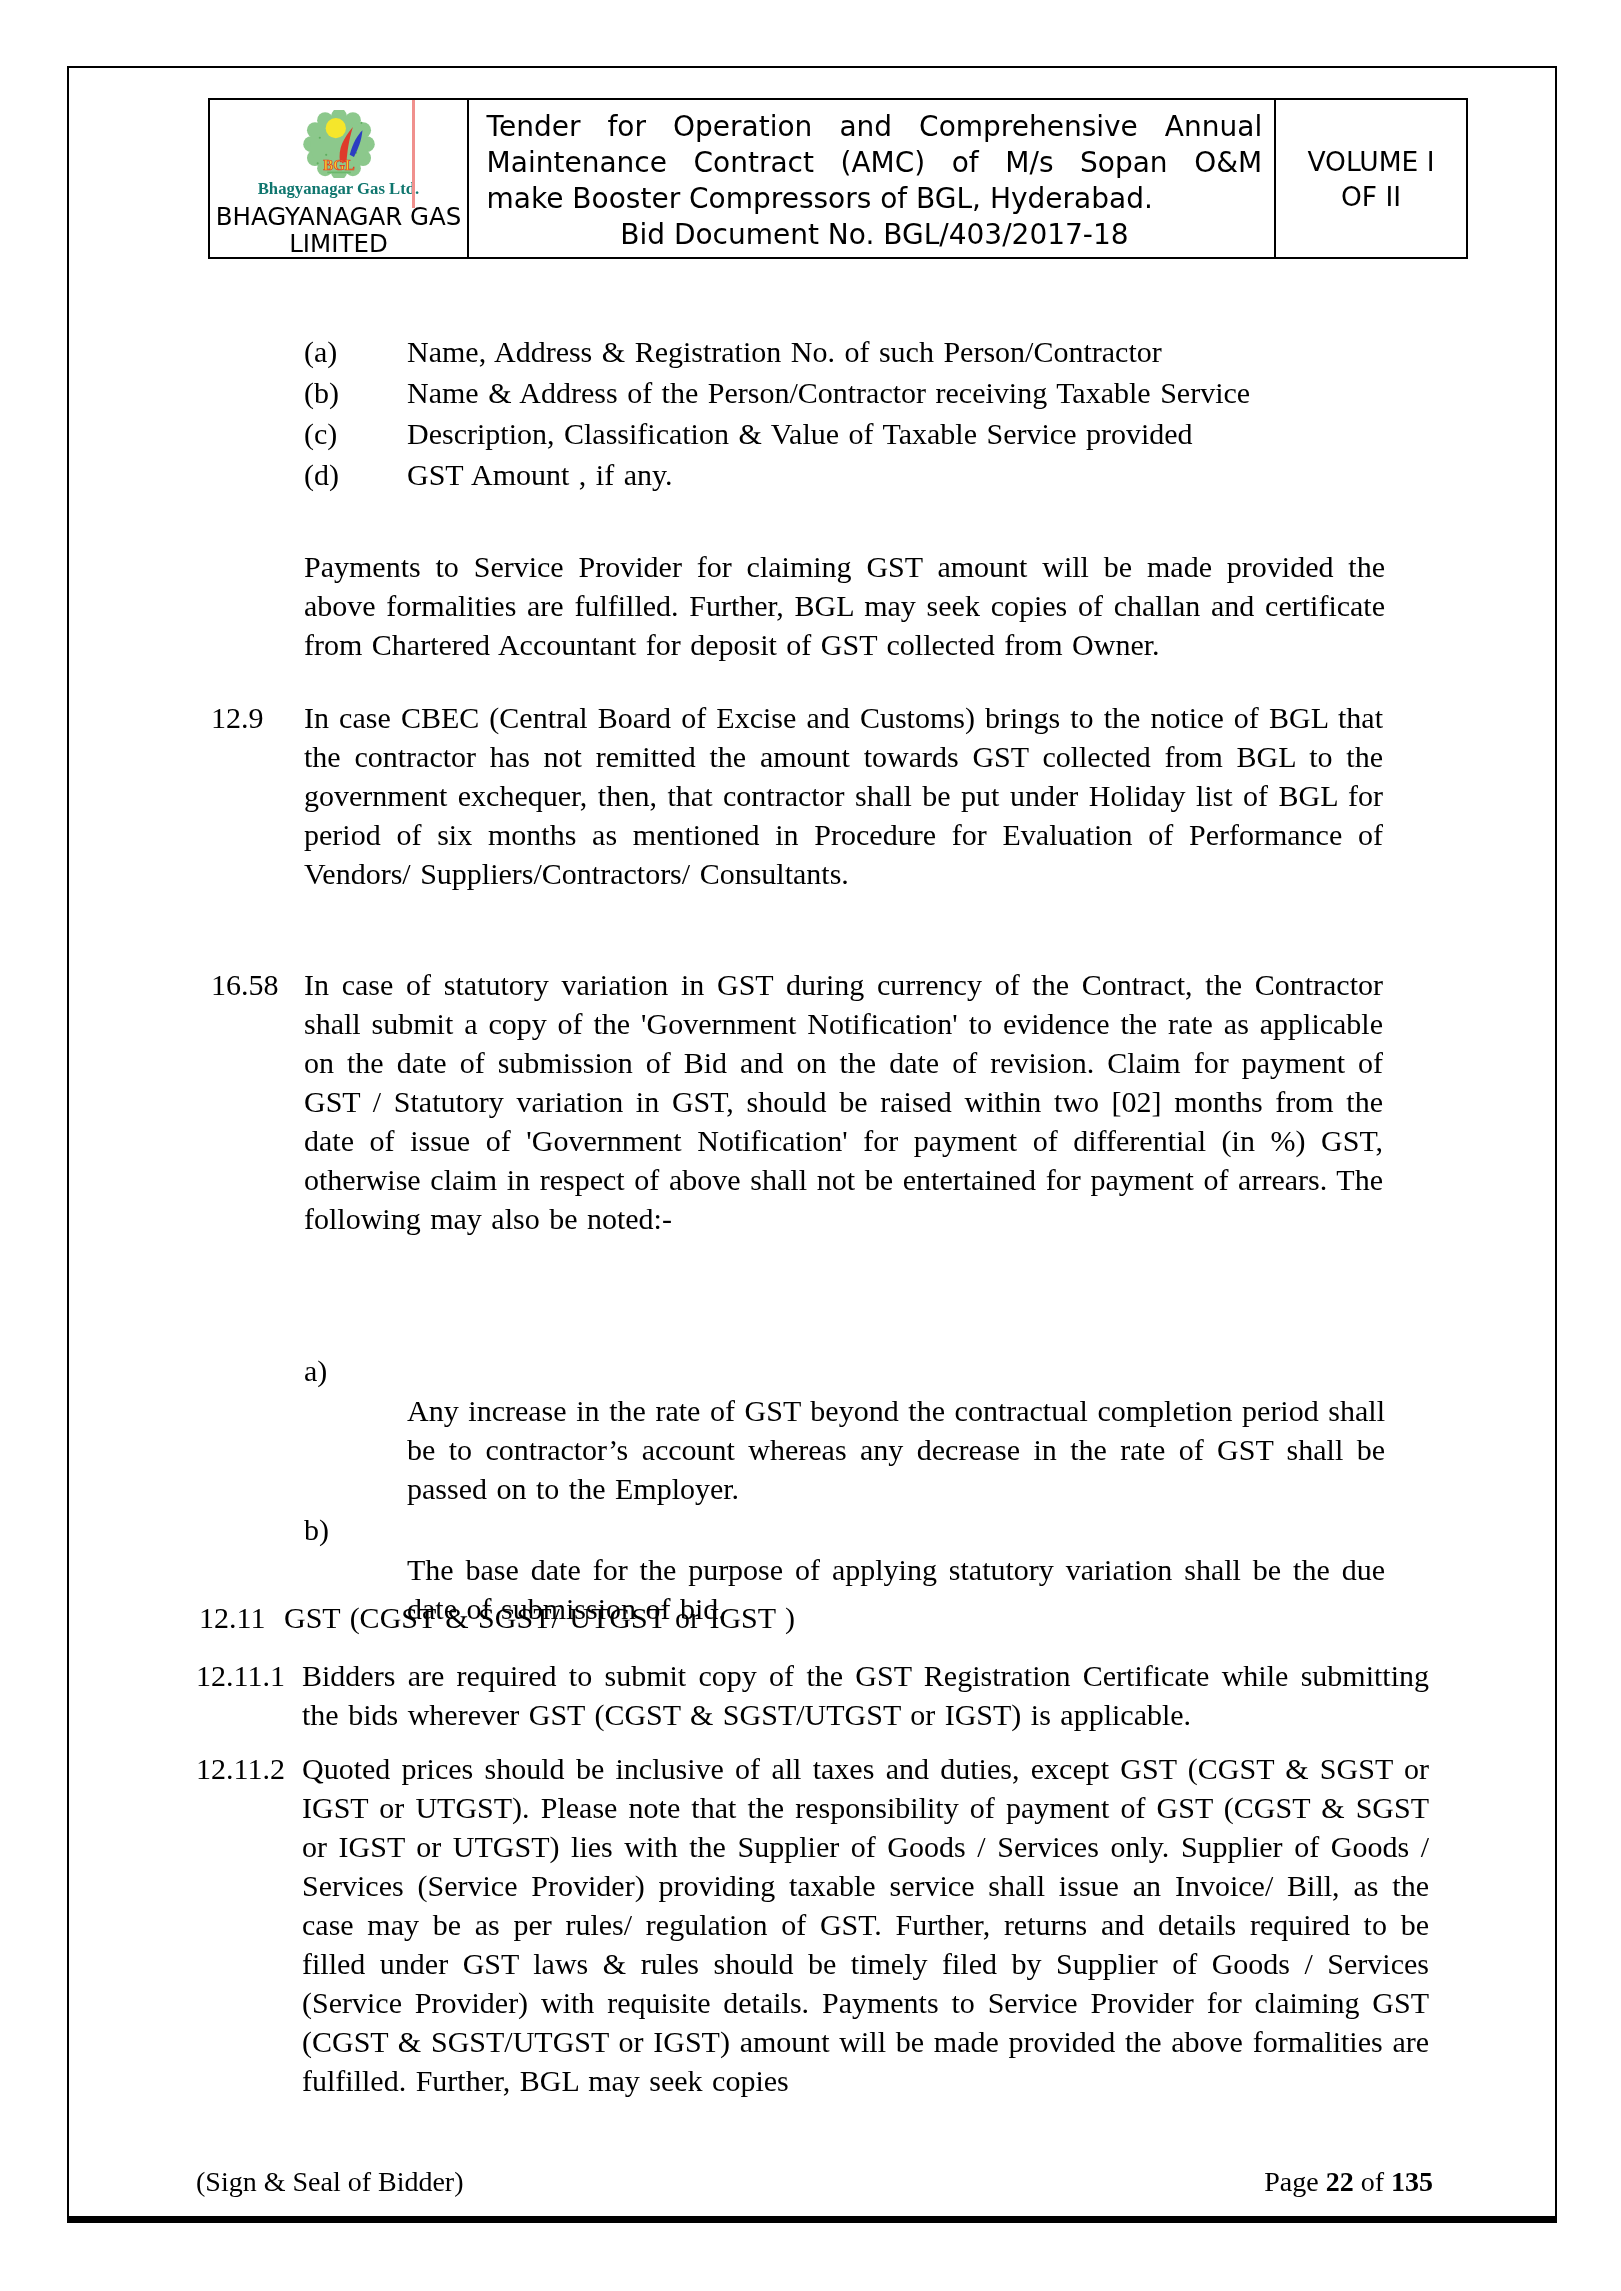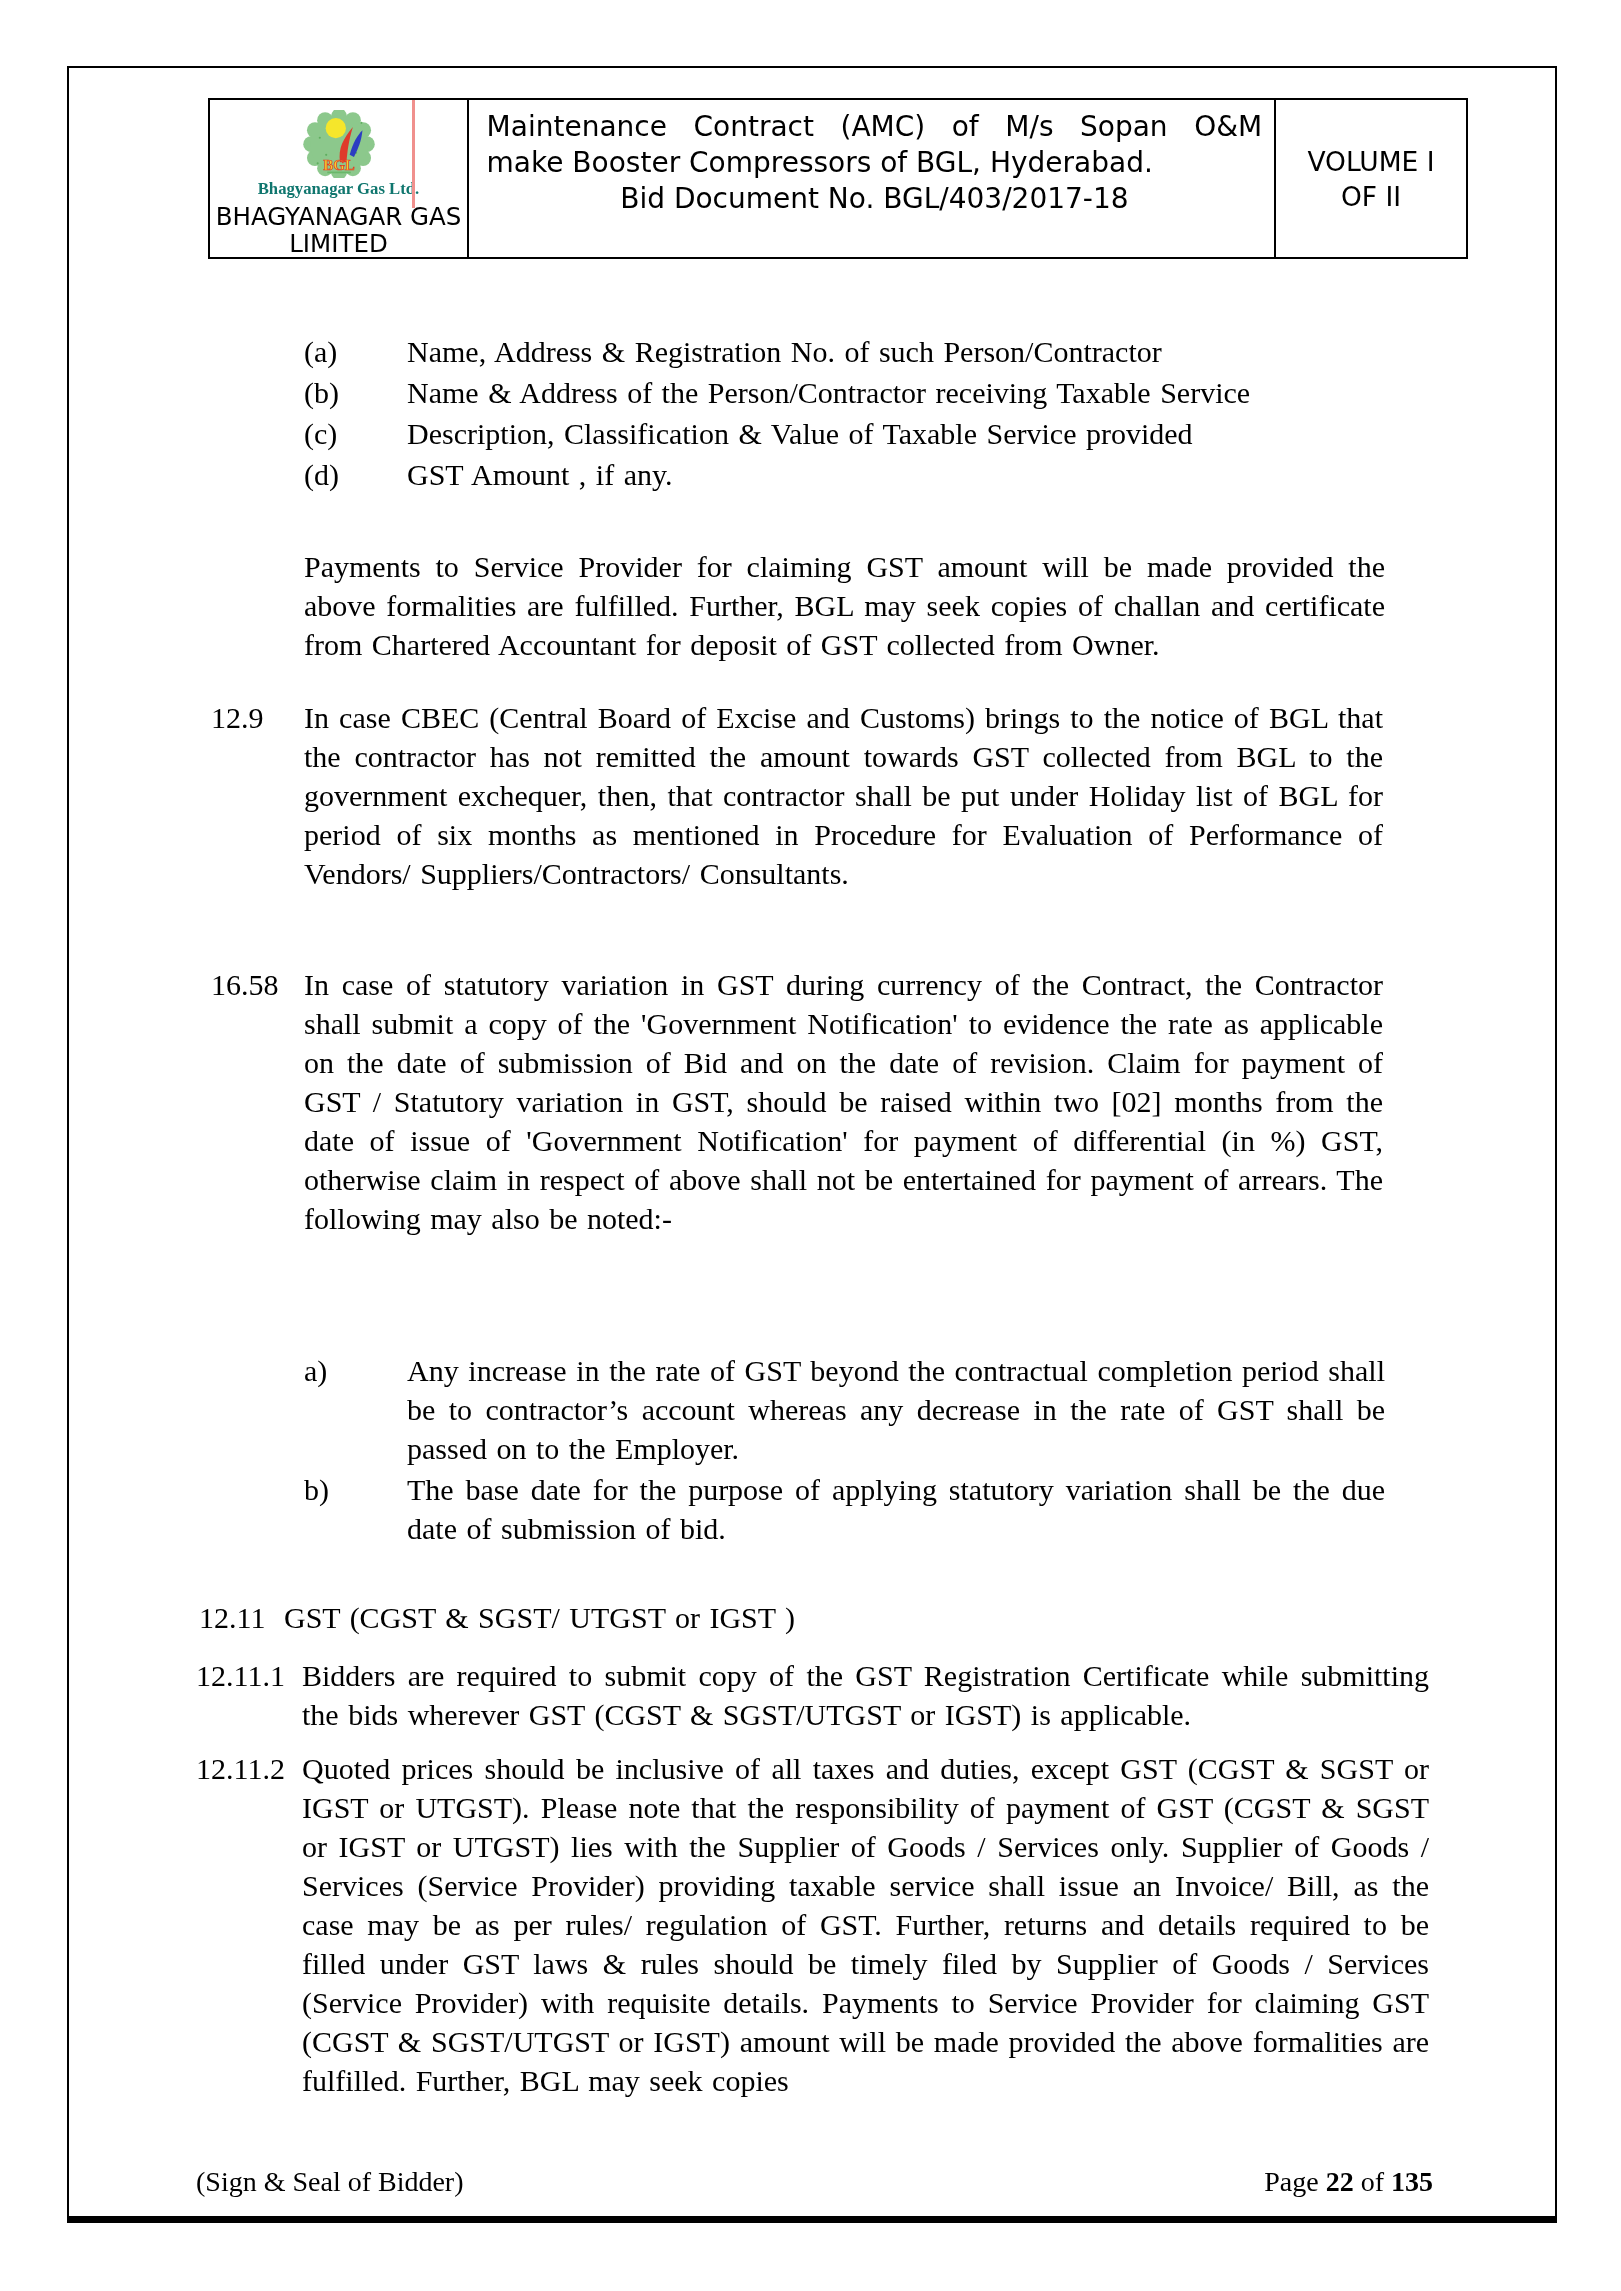--- a/index.html
+++ b/index.html
@@ -91,21 +91,21 @@
     line-height:39px;
     word-spacing:2px;
   }
   .abs{position:absolute;}
   .hang{display:flex;}
   .hang .num{flex:0 0 auto;}
   .hang .txt{flex:1 1 auto;text-align:justify;}
   .list-row{display:flex;}
   .list-row .lbl{flex:0 0 103px;}
   .list-row .itxt{flex:1 1 auto;}
-  .list-row .itxt.just{text-align:justify;}
+  .list-row .itxt.just{text-align:justify;margin-top:40px;}
   .sec-heading{display:flex;}
   .sec-heading .num{flex:0 0 85px;}
   
   .footer-row{
     position:absolute;
     left:196px;top:2166px;
     width:1237px;
     display:flex;
     justify-content:space-between;
     font-size:28px;
@@ -155,20 +155,21 @@
         <line x1="21" y1="58.5" x2="43" y2="58.5" stroke="#6ab86a" stroke-width="1.6"></line>
       </svg>
       <div class="logo-caption">Bhagyanagar Gas Ltd.</div>
       <div class="company-name">
         <div>BHAGYANAGAR GAS</div>
         <div>LIMITED</div>
       </div>
     </div>
 
     <div class="title-cell">
+      <div class="title-line just">Tender for Operation and Comprehensive Annual</div>
       <div class="title-line just">Maintenance Contract (AMC) of M/s Sopan O&amp;M</div>
       <div class="title-line">make Booster Compressors of BGL, Hyderabad.</div>
       <div class="title-line center">Bid Document No. BGL/403/2017-18</div>
     </div>
 
     <div class="volume-cell">
       <div>VOLUME I</div>
       <div>OF II</div>
     </div>
   </div>

